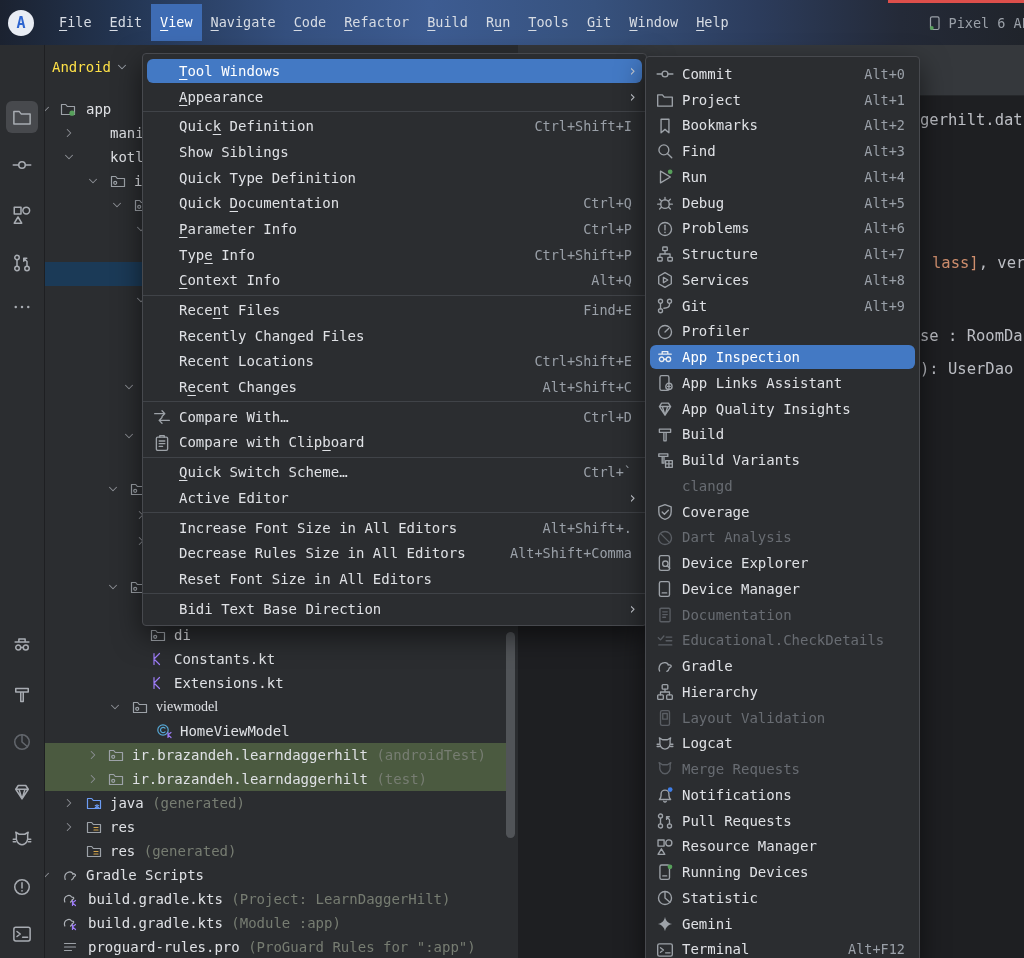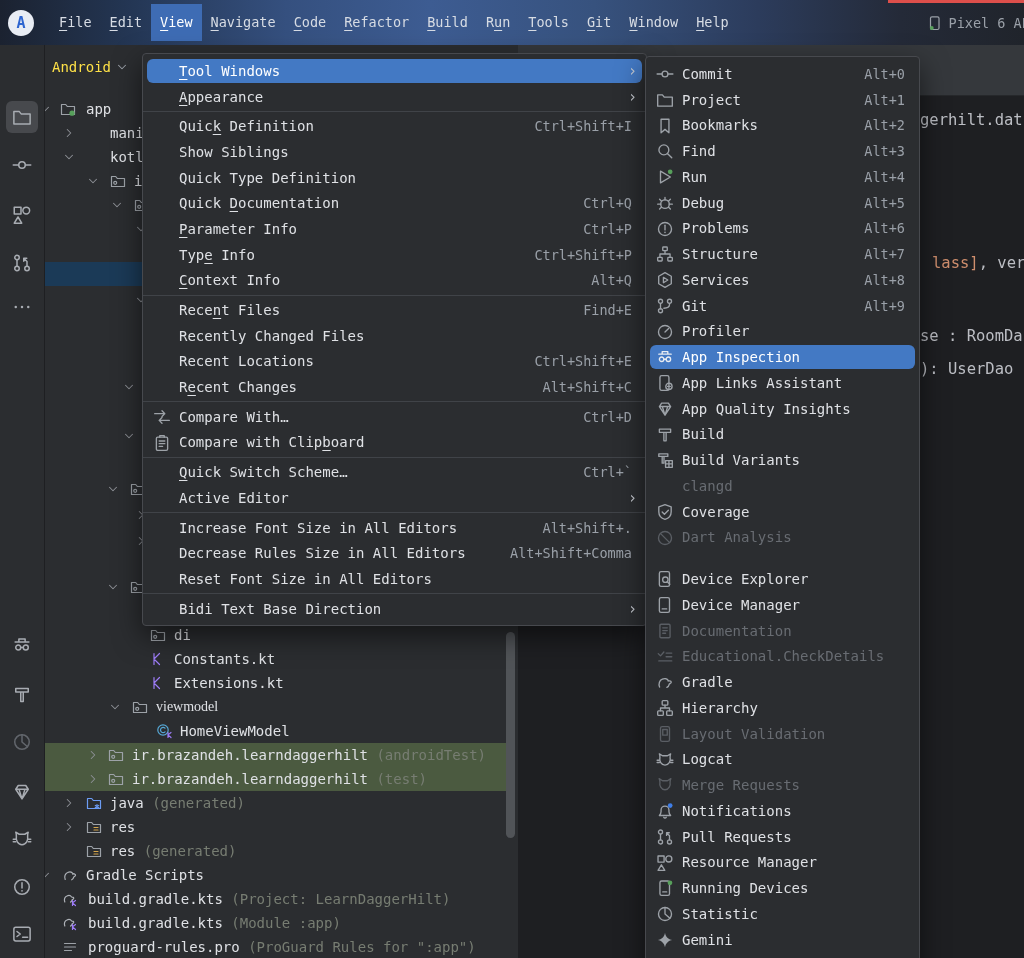--- a/index.html
+++ b/index.html
@@ -784,21 +784,21 @@
           <use href="#sym-coverage"></use>
         </svg>
         <span class="mi-label">Coverage</span>
       </div>
       <div class="menu-row disabled" style="height: 25.75px;">
         <svg class="ico mi-icon" width="18" height="18" style="top: 4px;">
           <use href="#sym-dart"></use>
         </svg>
         <span class="mi-label">Dart Analysis</span>
       </div>
-      <div class="menu-row" style="height: 25.75px; margin-top: 16px;">
+      <div class="menu-row" style="height: 25.75px;">
         <svg class="ico mi-icon" width="18" height="18" style="top: 4px;">
           <use href="#sym-device-explorer"></use>
         </svg>
         <span class="mi-label">Device Explorer</span>
       </div>
       <div class="menu-row" style="height: 25.75px;">
         <svg class="ico mi-icon" width="18" height="18" style="top: 4px;">
           <use href="#sym-device-manager"></use>
         </svg>
         <span class="mi-label">Device Manager</span>
@@ -878,21 +878,21 @@
       <div class="menu-row" style="height: 25.75px;">
         <svg class="ico mi-icon" width="18" height="18" style="top: 4px;">
           <use href="#sym-gemini"></use>
         </svg>
         <span class="mi-label">Gemini</span>
       </div>
       <div class="menu-row" style="height: 25.75px;">
         <svg class="ico mi-icon" width="18" height="18" style="top: 4px;">
           <use href="#sym-terminal"></use>
         </svg>
-        <span class="mi-label">Running</span>
+        <span class="mi-label">Terminal</span>
         <span class="mi-shortcut">Alt+F12</span>
       </div>
     </div>
 
 <div class="code-line" style="left: 920px; top: 108px; z-index: 2; position: absolute;"><span style="color: rgb(188, 190, 196);">gerhilt.dat</span></div>
     <div class="code-line" style="left: 920px; top: 251px; z-index: 2; position: absolute; padding-left: 12px;"><span style="color: rgb(207, 142, 109);">lass]</span><span style="color: rgb(188, 190, 196);">, vers</span></div>
     <div class="code-line" style="left: 920px; top: 324px; z-index: 2; position: absolute;"><span style="color: rgb(188, 190, 196);">se : RoomDa</span></div>
     <div class="code-line" style="left: 920px; top: 357px; z-index: 2; position: absolute;"><span style="color: rgb(188, 190, 196);">): UserDao</span></div>
   </div>
 

